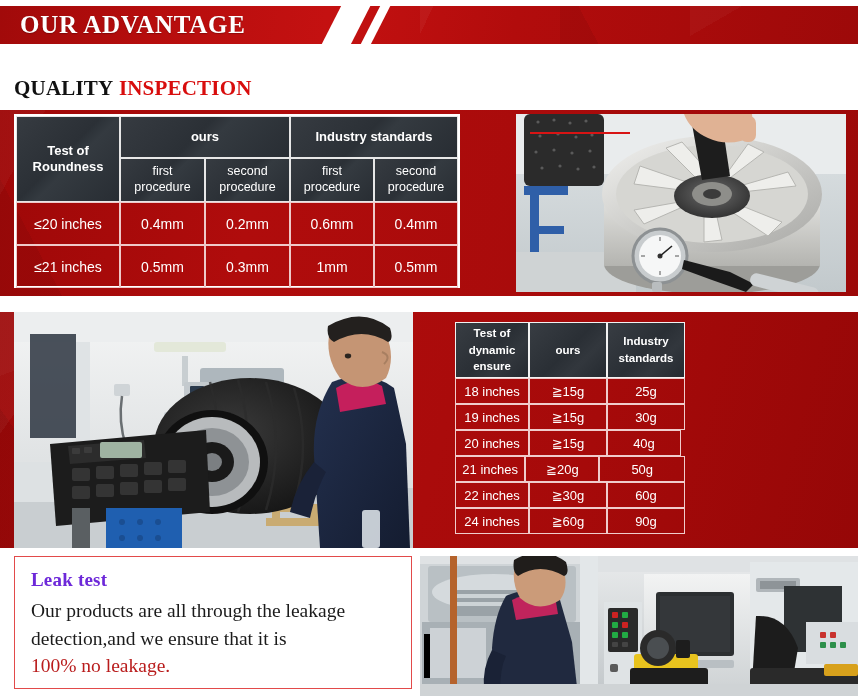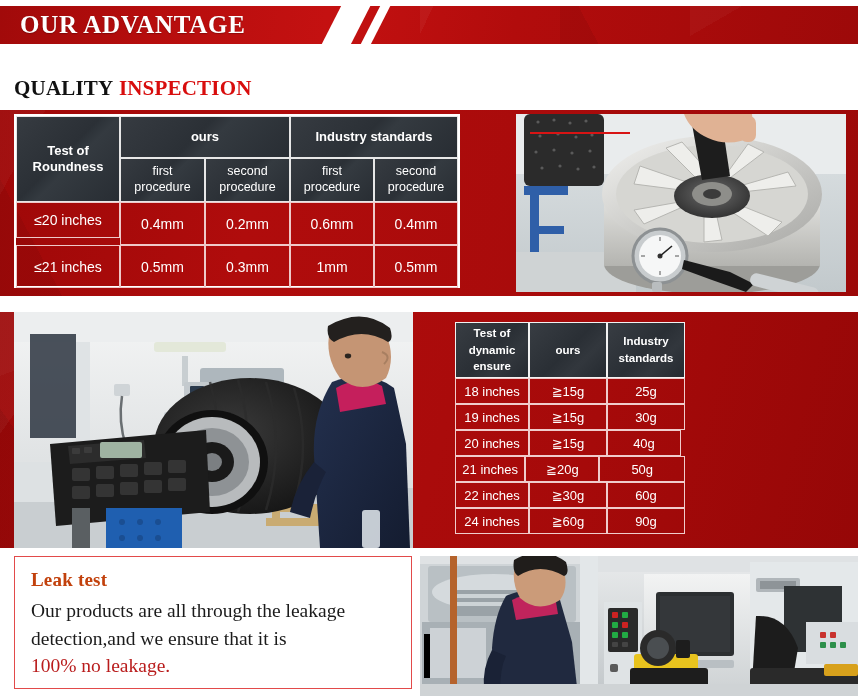--- a/index.html
+++ b/index.html
@@ -197,21 +197,21 @@
   .leakbox {
     position: absolute;
     left: 14px; top: 0px;
     width: 398px; height: 133px;
     border: 1px solid #e24a4a;
     box-sizing: border-box;
     background: #ffffff;
     padding: 12px 16px 0 16px;
   }
   .leak-title {
-    color: #c2410c;
+    color: #6d28d9;
     font-family: "Liberation Serif", serif;
     font-weight: bold;
     font-size: 19px;
     margin: 0 0 6px 0;
     letter-spacing: .2px;
   }
   .leak-body {
     font-family: "Liberation Serif", serif;
     font-size: 19.5px;
     color: #1b1b1b;
@@ -273,21 +273,21 @@
           </div>
           <div class="dark-cell sub" style="width:84px;height:44px;flex-direction:column;">
             <span>second</span>
             <span>procedure</span>
           </div>
         </div>
       </div>
     </div>
 
     <div class="t1-row">
-      <div class="red-cell" style="width:104px;height:36px;">≤20 inches</div>
+      <div class="red-cell" style="width:104px;height:43px;">≤20 inches</div>
       <div class="red-cell" style="width:85px;height:43px;">0.4mm</div>
       <div class="red-cell" style="width:85px;height:43px;">0.2mm</div>
       <div class="red-cell" style="width:84px;height:43px;">0.6mm</div>
       <div class="red-cell" style="width:84px;height:43px;">0.4mm</div>
     </div>
 
     <div class="t1-row">
       <div class="red-cell" style="width:104px;height:43px;">≤21 inches</div>
       <div class="red-cell" style="width:85px;height:43px;">0.5mm</div>
       <div class="red-cell" style="width:85px;height:43px;">0.3mm</div>

